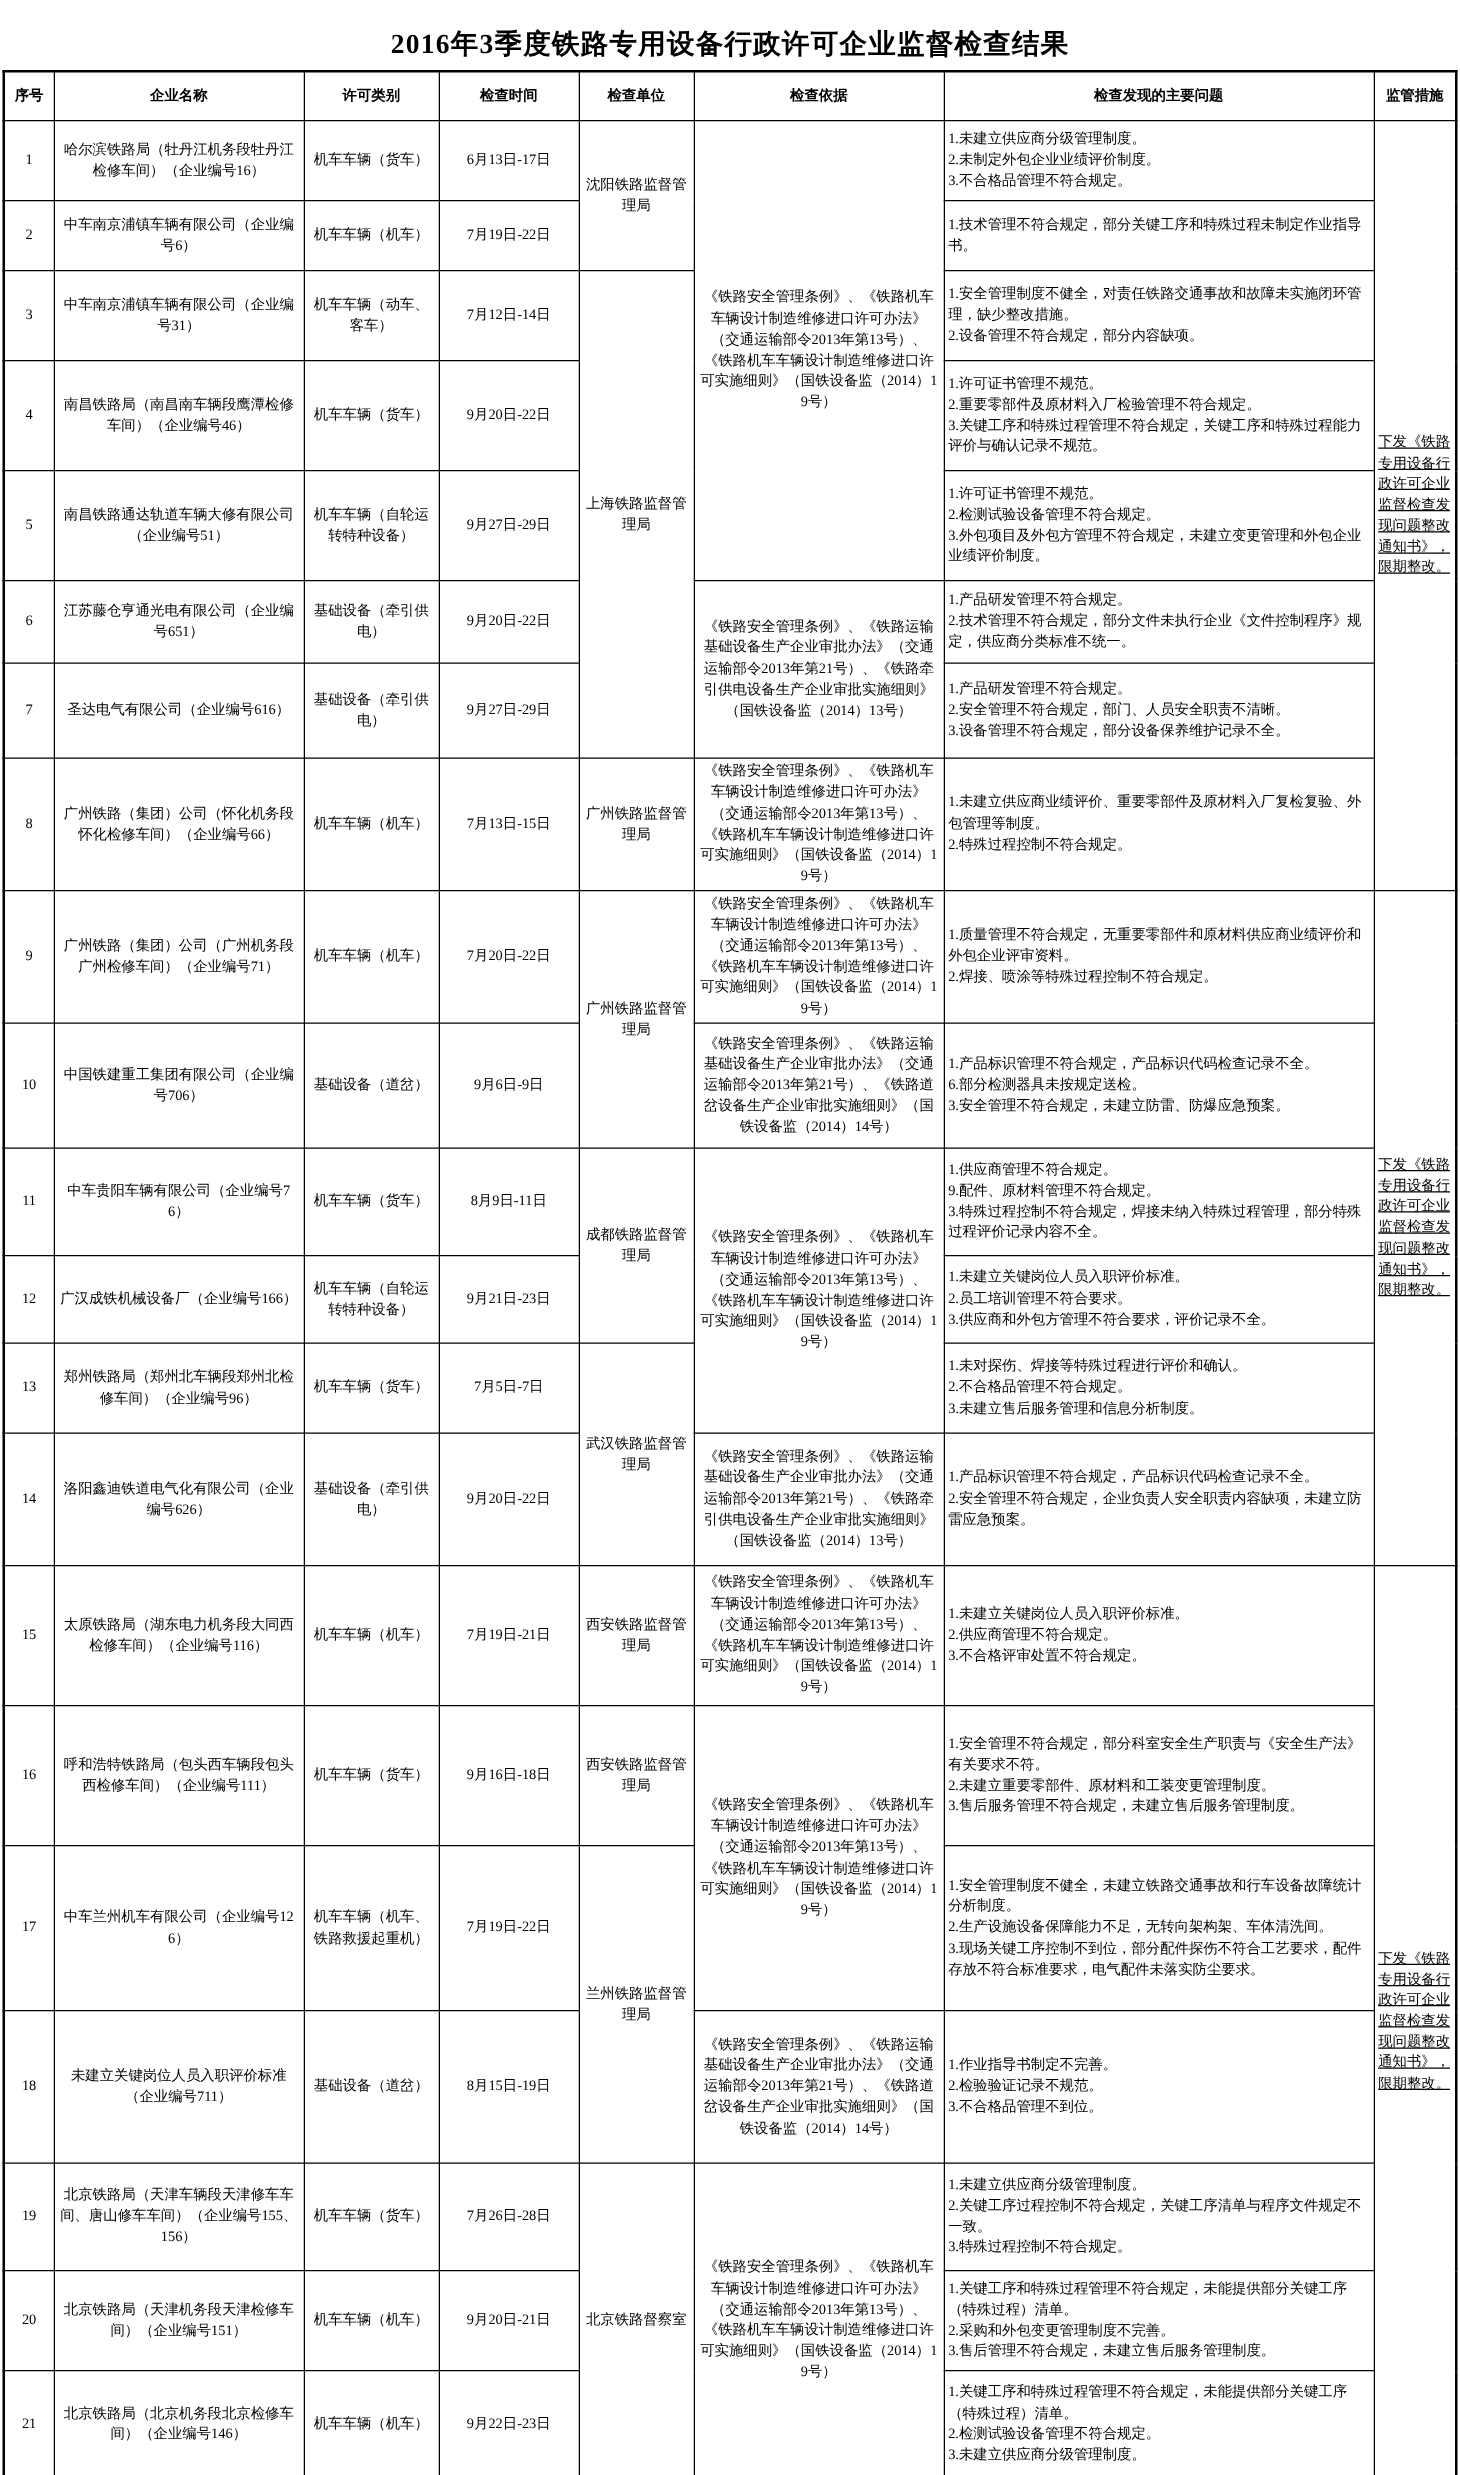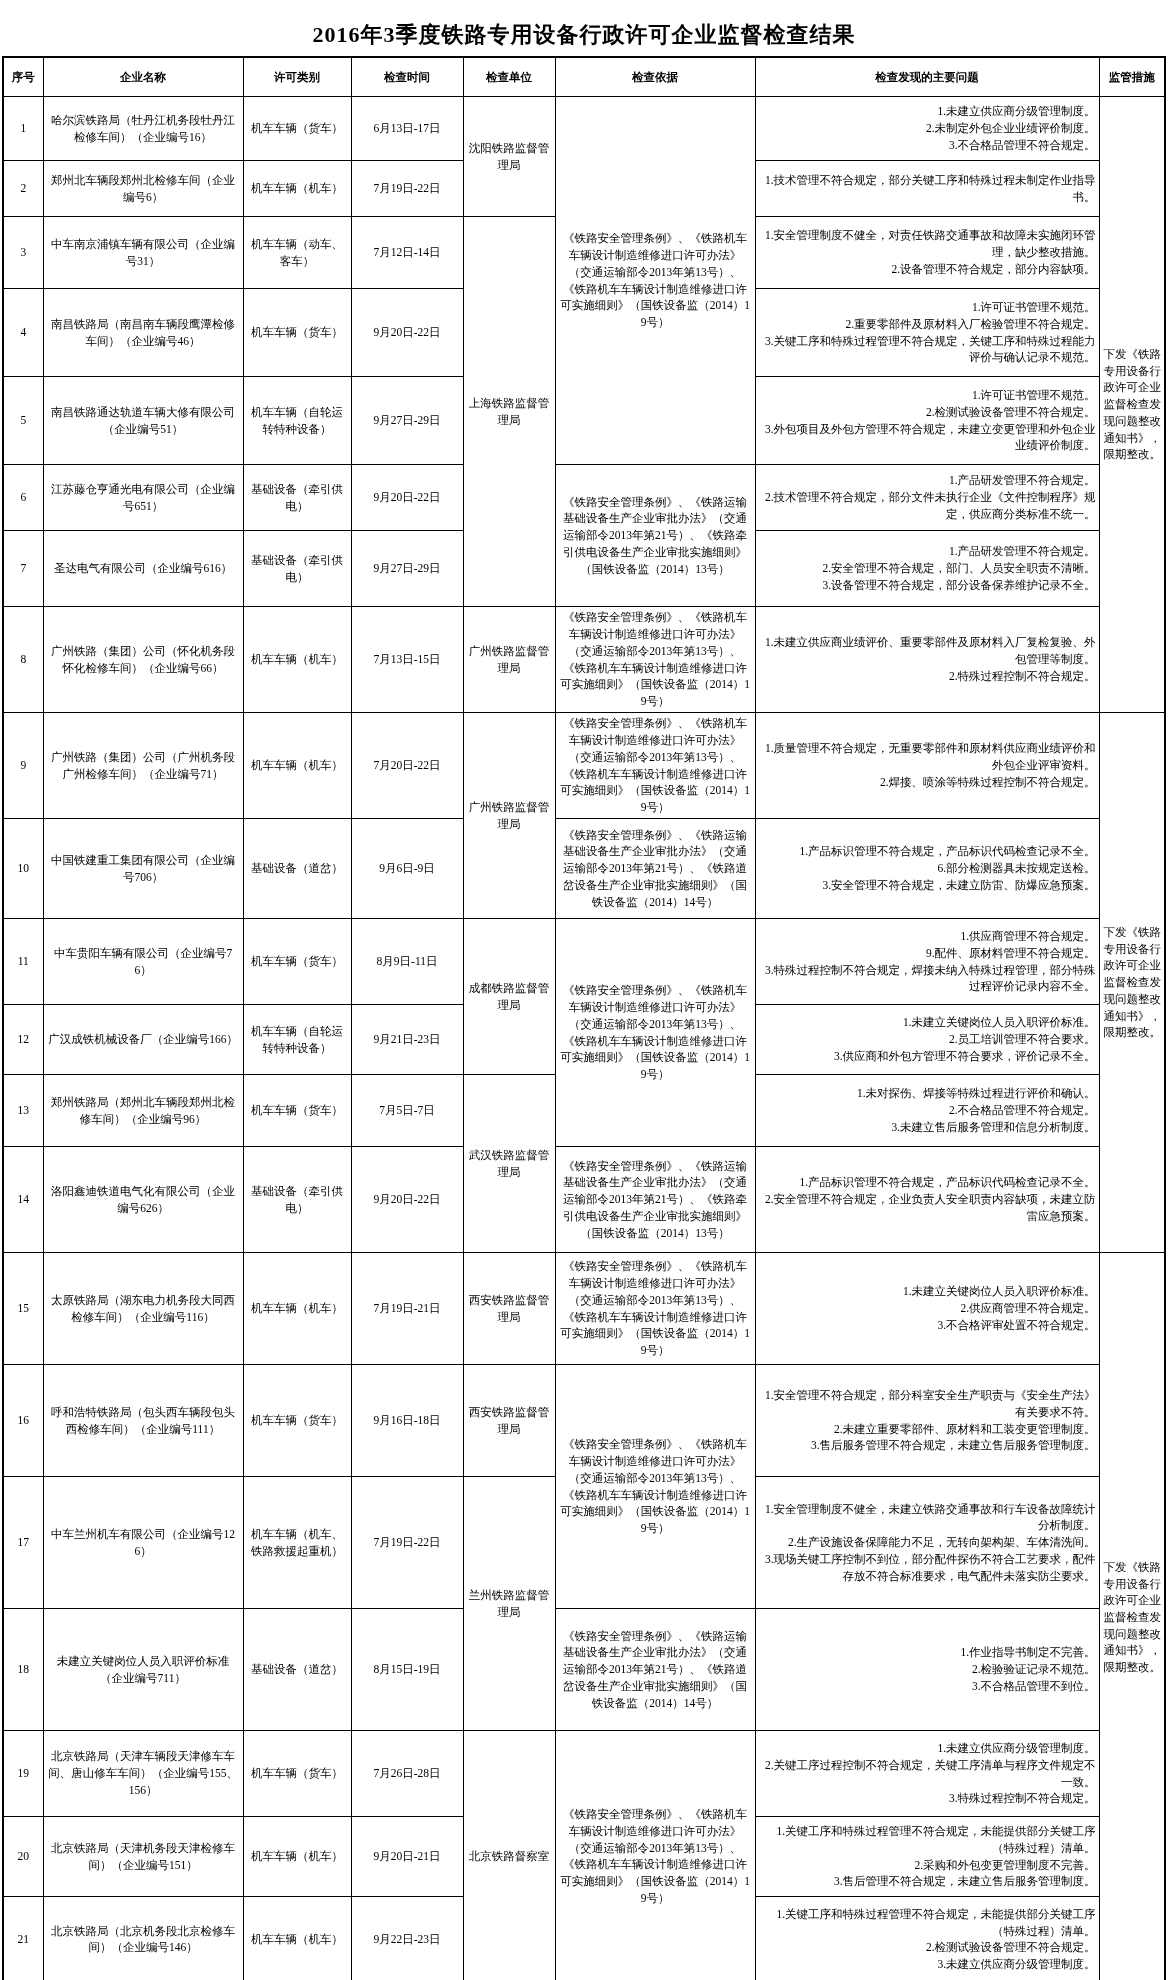--- a/index.html
+++ b/index.html
@@ -4,22 +4,22 @@
 <style>
   html,body{margin:0;padding:0;background:#fff;}
   body{width:1168px;font-family:"Liberation Serif","DejaVu Serif",serif;color:#000;}
   .page{width:1168px;margin-top:12px;}
   .title{font-size:22px;font-weight:bold;text-align:center;padding:8px 0 6px 0;letter-spacing:1px;}
   table.report{border-collapse:collapse;table-layout:fixed;width:1162px;margin:0 auto;border:2px solid #000000;}
   table.report th,table.report td{border:1px solid #000;vertical-align:middle;padding:2px 3px;
     font-size:11.5px;line-height:1.45;word-break:break-all;}
   th{font-weight:bold;text-align:center;height:34px;font-size:12.5px;}
   td.c{text-align:center;}
-  td.problems{text-align:right;padding-left:4px;}
-  td.measure{text-align:right;padding:2px 2px;}
+  td.problems{text-align:left;padding-left:4px;}
+  td.measure{text-align:left;padding:2px 2px;text-decoration:underline;}
   .probline{margin:0;}
 </style>
 </head>
 <body>
 
 <div class="page">
   <div class="title">2016年3季度铁路专用设备行政许可企业监督检查结果</div>
 
   <table class="report">
     <colgroup>
@@ -54,21 +54,21 @@
         <td class="c" rowspan="5">《铁路安全管理条例》、《铁路机车车辆设计制造维修进口许可办法》（交通运输部令2013年第13号）、《铁路机车车辆设计制造维修进口许可实施细则》（国铁设备监（2014）19号）</td>
         <td class="problems">
             <div class="probline">1.未建立供应商分级管理制度。</div>
             <div class="probline">2.未制定外包企业业绩评价制度。</div>
             <div class="probline">3.不合格品管理不符合规定。</div>
           </td>
         <td class="measure" rowspan="8">下发《铁路专用设备行政许可企业监督检查发现问题整改通知书》，限期整改。</td>
       </tr>
       <tr style="height:56px">
         <td class="c">2</td>
-        <td class="c">郑州北车辆段郑州北检修车间（企业编号6）</td>
+        <td class="c">中车南京浦镇车辆有限公司（企业编号6）</td>
         <td class="c">机车车辆（机车）</td>
         <td class="c">7月19日-22日</td>
         <td class="problems">
             <div class="probline">1.技术管理不符合规定，部分关键工序和特殊过程未制定作业指导书。</div>
           </td>
       </tr>
       <tr style="height:72px">
         <td class="c">3</td>
         <td class="c">中车南京浦镇车辆有限公司（企业编号31）</td>
         <td class="c">机车车辆（动车、客车）</td>

